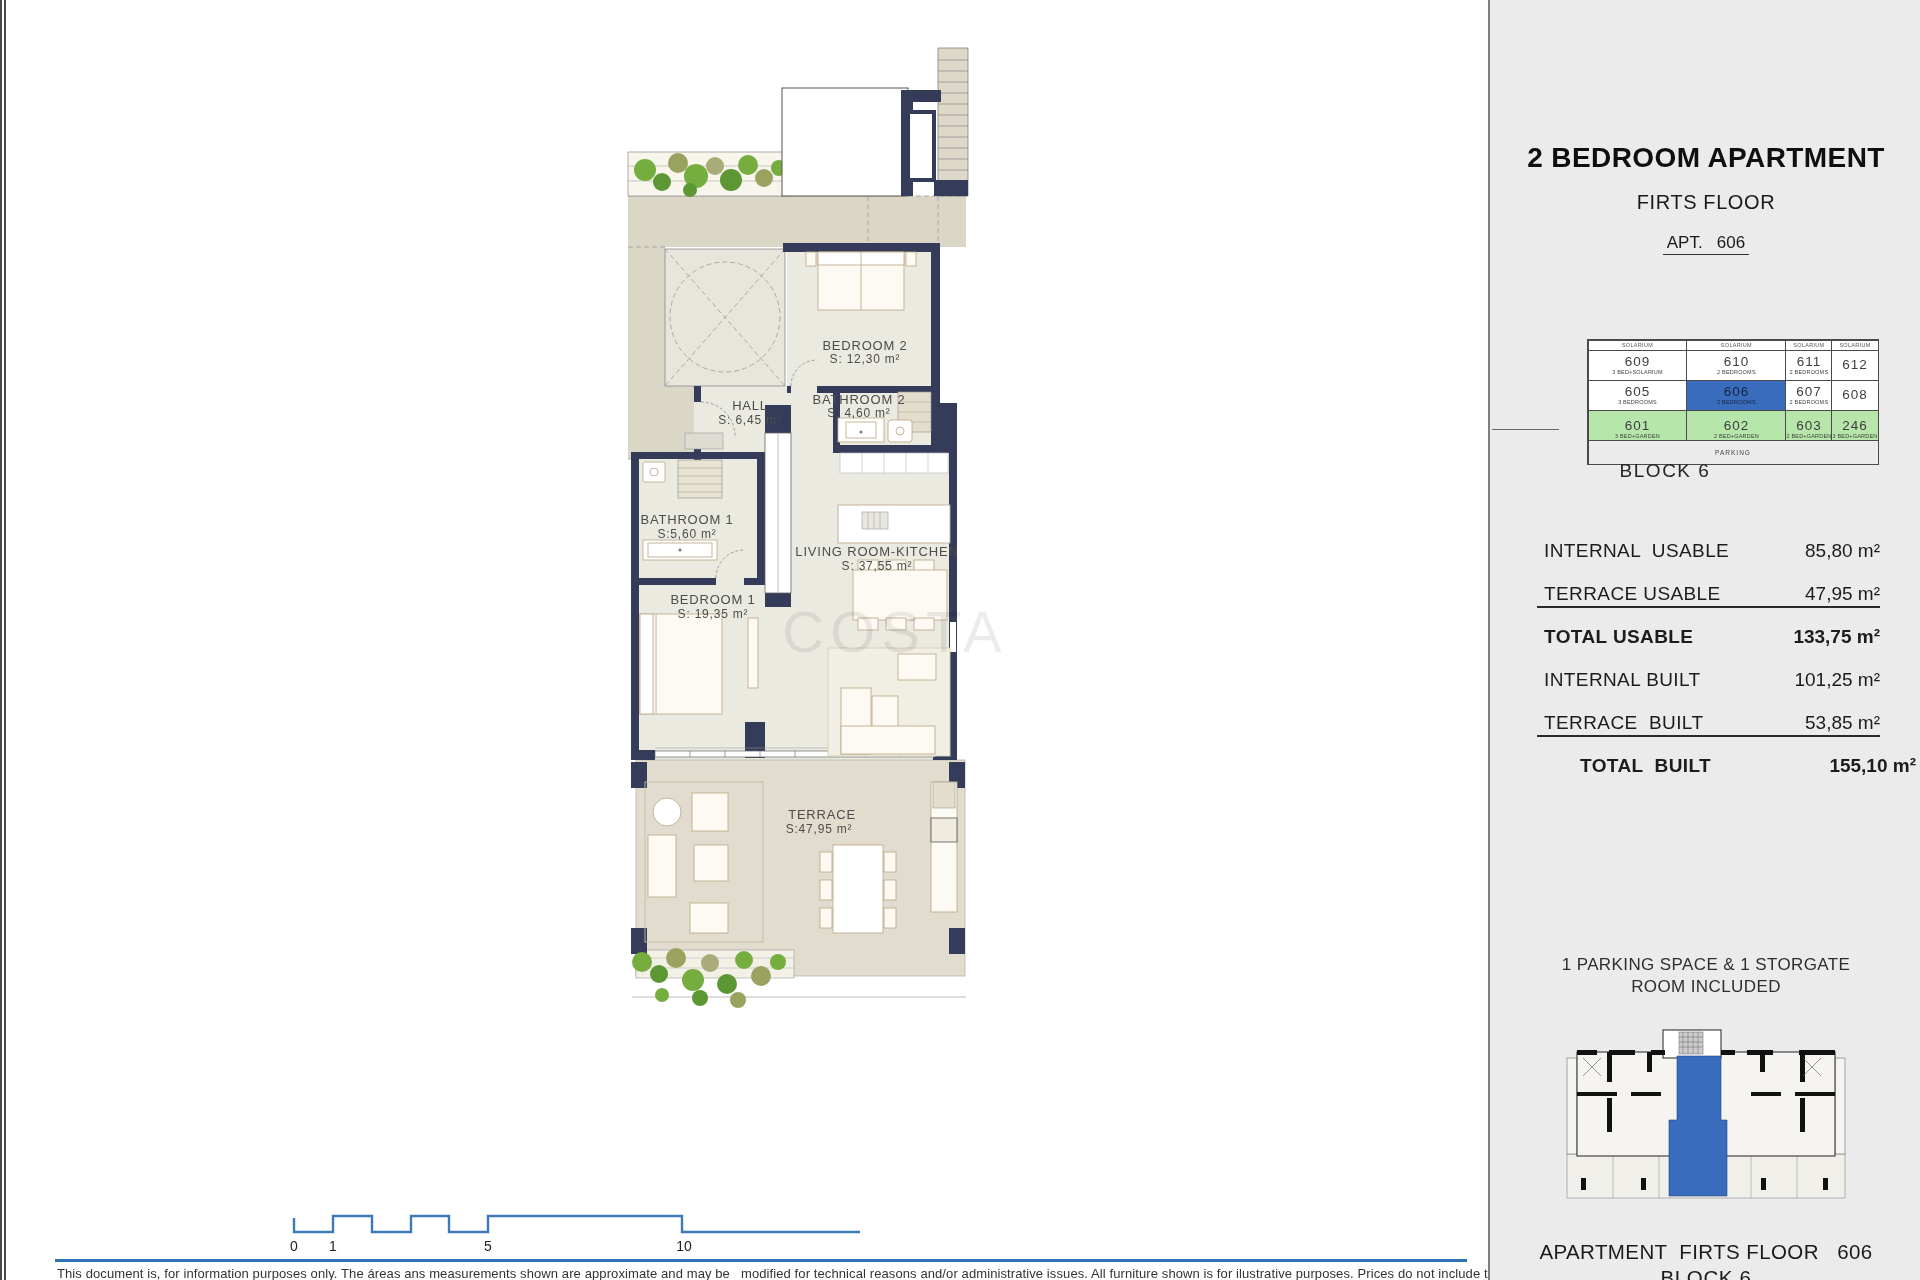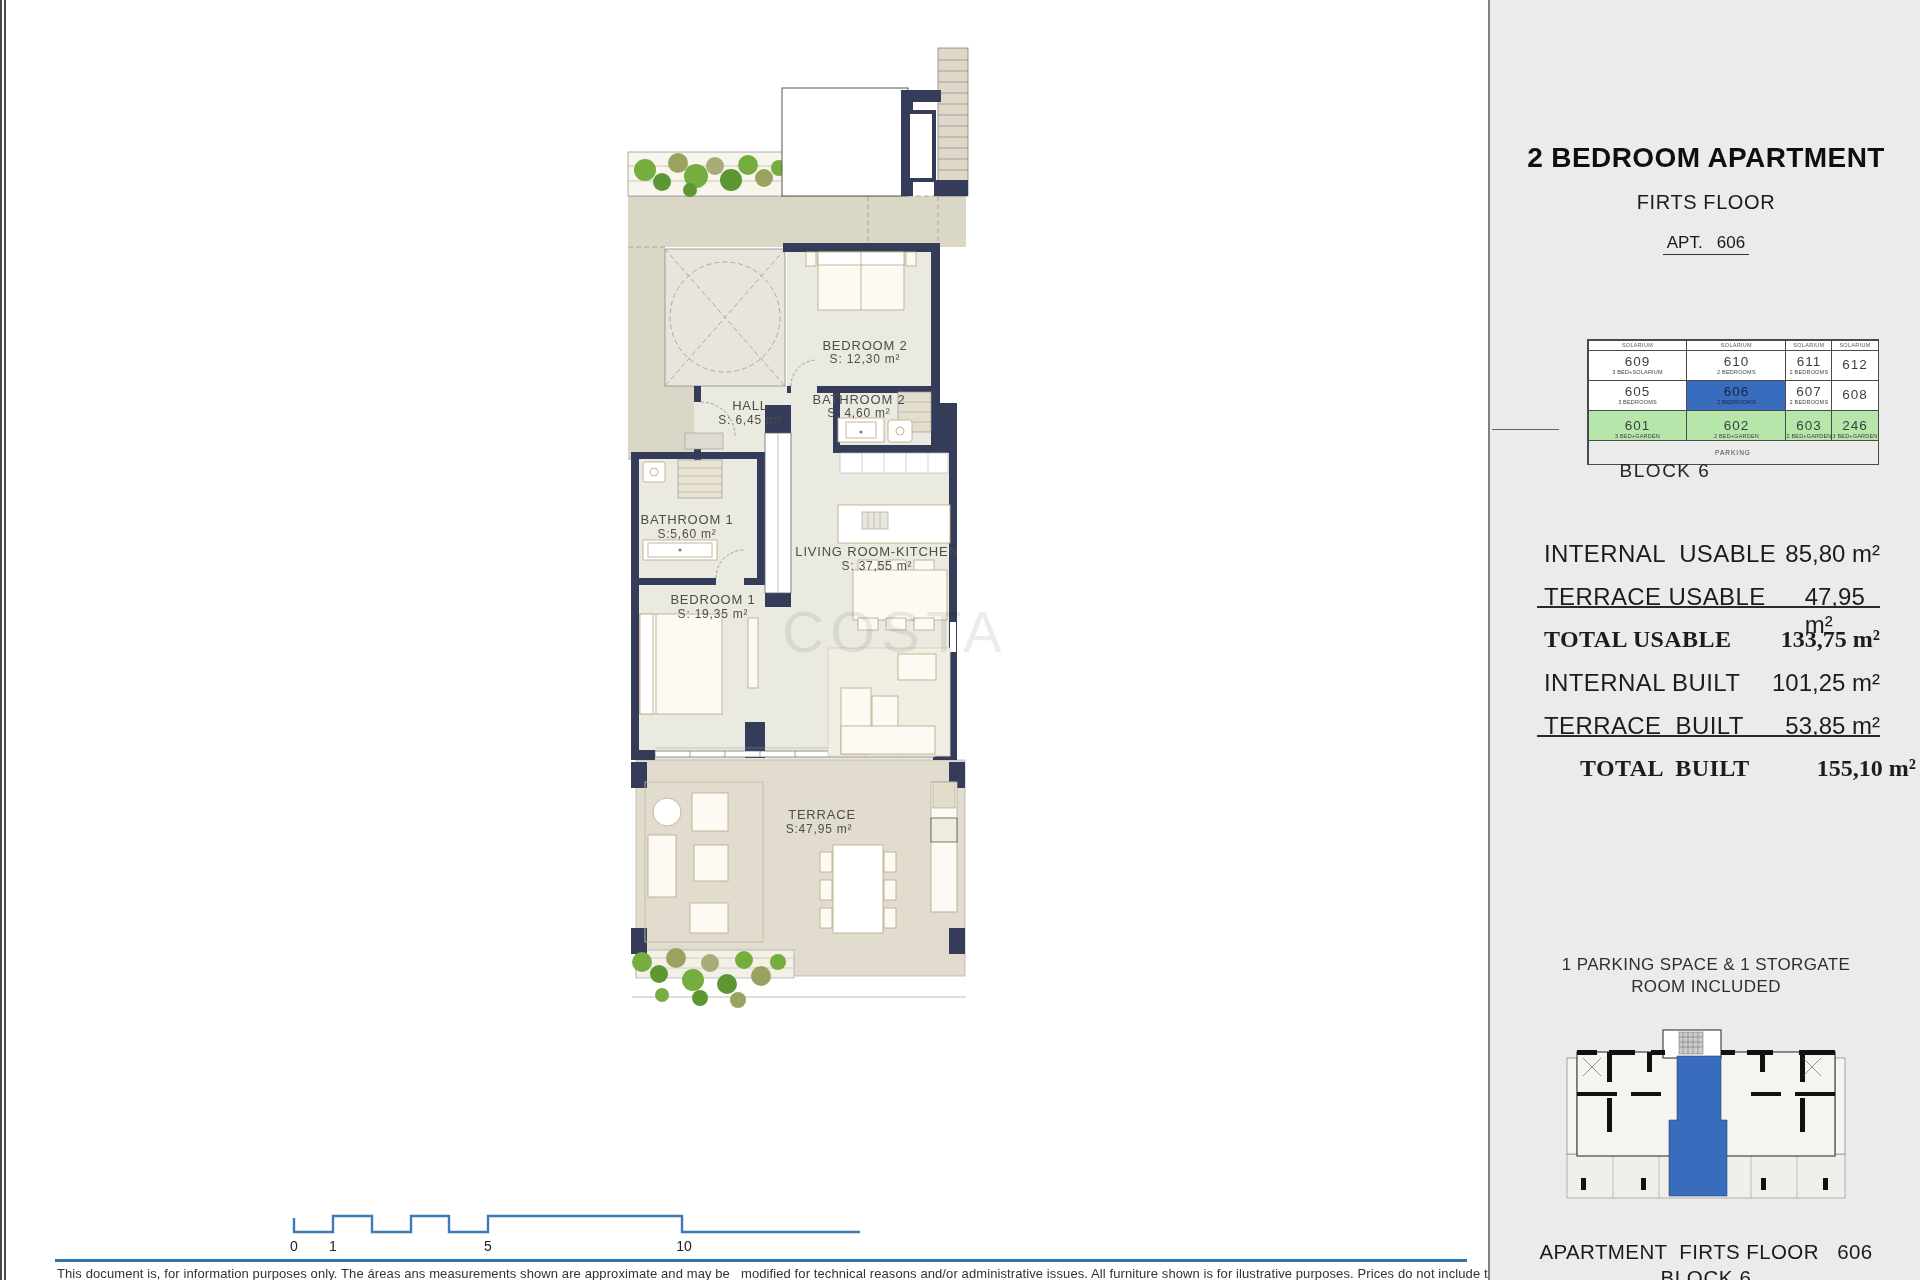--- a/index.html
+++ b/index.html
@@ -34,23 +34,23 @@
   #blockgrid .blue .num,#blockgrid .blue .typ{color:#16243e;}
   #blockgrid .green{background:#b6e6aa;justify-content:flex-end;}
   #blockgrid .parking{grid-column:1 / span 4;height:23px;background:#ebebeb;
              font-size:6.5px;color:#444;letter-spacing:1px;}
   .block-caption{position:absolute;left:40px;top:460px;width:270px;text-align:center;
              font-size:19px;color:#262626;letter-spacing:1.5px;}
   .grid-ext-line{position:absolute;left:2px;top:429px;width:67px;height:1px;background:#666;}
 
   
   .m-row{position:absolute;left:47px;width:343px;height:22px;display:flex;
-         justify-content:space-between;align-items:baseline;font-size:24px;color:#1c1c1c;}
+         justify-content:space-between;align-items:baseline;font-size:19px;color:#1c1c1c;}
   .m-row .lbl{padding-left:7px;letter-spacing:.4px;}
-  .m-row.bold{font-weight:bold;font-family:Liberation Serif, serif;}
+  .m-row.bold{font-weight:bold;}
   .m-rule{position:absolute;left:47px;width:343px;height:1.5px;background:#2a2a2a;}
 
   .pk-note{position:absolute;left:0;width:100%;text-align:center;font-size:17px;
            color:#2e2e2e;letter-spacing:.4px;}
 
   .footer1{position:absolute;top:1240px;left:0;width:100%;text-align:center;
            font-size:20.5px;color:#1b1b1b;letter-spacing:.4px;}
   .footer2{position:absolute;top:1266px;left:0;width:100%;text-align:center;
            font-size:20.5px;color:#1b1b1b;letter-spacing:.6px;}
 

